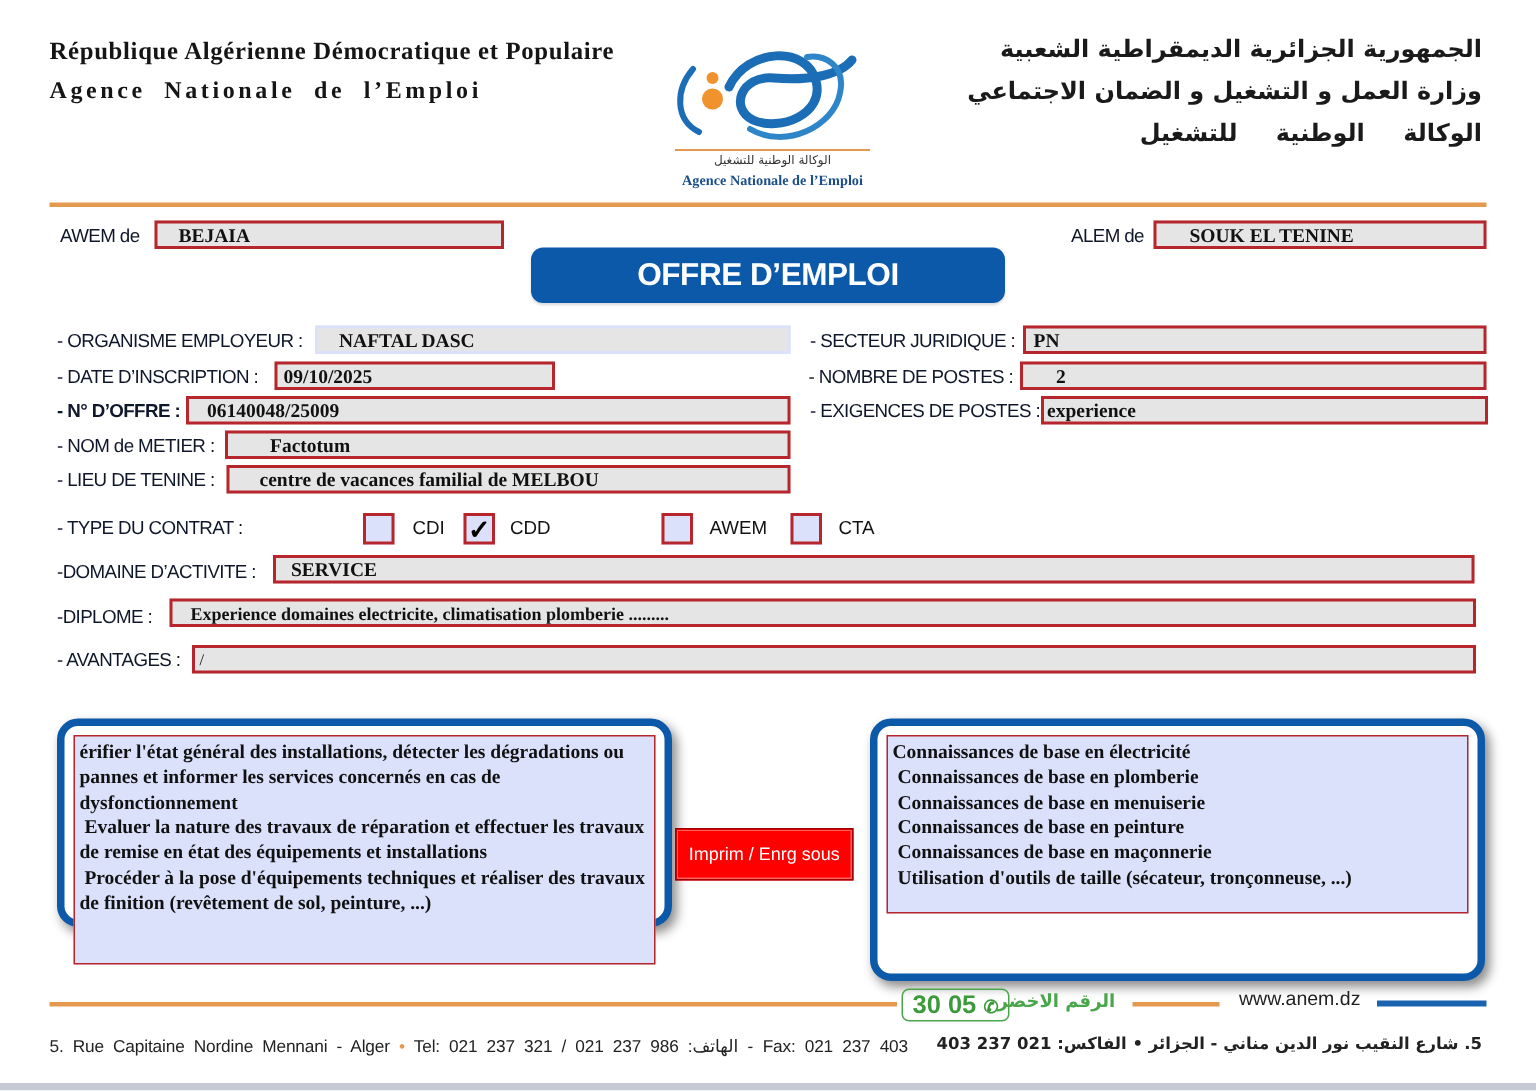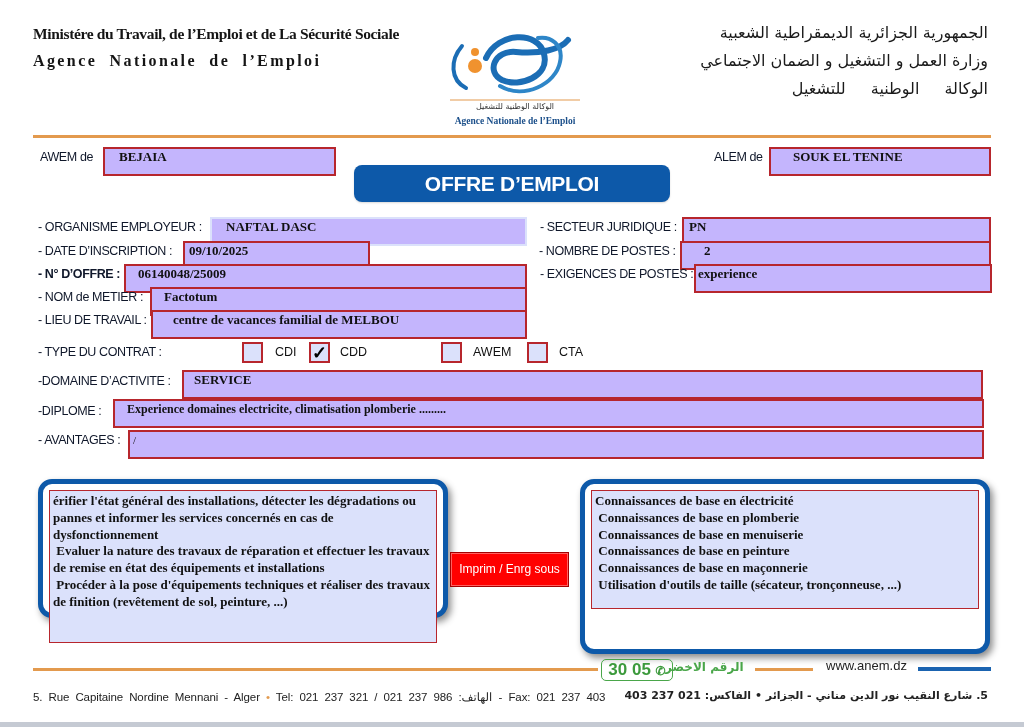--- a/index.html
+++ b/index.html
@@ -6,35 +6,35 @@
   html, body { width: 1024px; height: 727px; background: #ffffff; overflow: hidden; }
   body { position: relative; font-family: "Liberation Sans", sans-serif; color: #111; }
   .abs { position: absolute; }
 
   
   .hdr-fr { left: 33px; top: 24px; font-family: "Liberation Serif", serif; font-weight: bold; color: #151515; }
   .hdr-fr div { height: 27px; line-height: 20px; }
   .hdr-fr .l1 { font-size: 16.5px; letter-spacing: 0.45px; }
   .hdr-fr .l2 { font-size: 15.5px; letter-spacing: -0.35px; }
   .hdr-fr .l3 { font-size: 16px; letter-spacing: 2.4px; word-spacing: 6px; }
-  .hdr-ar { right: 36px; top: 22px; text-align: right; direction: rtl; font-family: "DejaVu Sans", sans-serif; font-weight: normal; color: #1a1a1a; }
+  .hdr-ar { right: 36px; top: 22px; text-align: right; direction: rtl; font-family: "DejaVu Sans", sans-serif; font-weight: bold; color: #1a1a1a; }
   .hdr-ar div { height: 28px; line-height: 22px; }
   .hdr-ar .l1 { font-size: 16px; letter-spacing: 4px; }
   .hdr-ar .l2 { font-size: 16px; letter-spacing: 2px; }
   .hdr-ar .l3 { font-size: 16px; letter-spacing: 9px; word-spacing: 20px; }
 
   .logo { left: 440px; top: 14px; width: 150px; height: 120px; }
   .logo-ar { left: 440px; top: 102px; width: 150px; text-align: center; font-family: "DejaVu Sans", sans-serif; font-size: 8px; color: #333; direction: rtl; }
   .logo-fr { left: 440px; top: 116px; width: 150px; text-align: center; font-family: "Liberation Serif", serif; font-size: 9.5px; font-weight: bold; color: #1b4f8a; }
 
   .orange-line { height: 3px; background: #e39a4e; }
 
   
   .lbl { font-size: 12.5px; color: #0f172a; white-space: nowrap; letter-spacing: -0.4px; line-height: 18px; }
-  .fld { background: #c4b5fd; border: 2px solid #b7262d; height: 29px; font-family: "Liberation Serif", serif; font-weight: bold; font-size: 13px; line-height: 16px; padding-left: 6px; color: #111; white-space: nowrap; overflow: hidden; }
+  .fld { background: #e5e5e5; border: 2px solid #b7262d; height: 19px; font-family: "Liberation Serif", serif; font-weight: bold; font-size: 13px; line-height: 16px; padding-left: 6px; color: #111; white-space: nowrap; overflow: hidden; }
   .fld.noborder { border-color: #dbe1fb; }
 
   .banner { left: 354px; top: 165px; width: 316px; height: 37px; background: #0d59a9; border-radius: 8px; color: #fff; font-weight: bold; font-size: 21px; text-align: center; line-height: 37px; letter-spacing: -0.3px; box-shadow: 0 1px 2px rgba(0,0,0,.15); }
 
   .chk { width: 21px; height: 21px; background: #dbe1fb; border: 2px solid #b7262d; text-align: center; line-height: 18px; font-size: 18px; font-weight: bold; color: #000; }
   .chk-lbl { font-size: 12.5px; line-height: 21px; }
 
   .sec-title { font-weight: bold; font-size: 20px; color: #0d4f96; text-align: center; letter-spacing: -0.3px; margin-top: 44px; }
 
   .outer-box { border: 5px solid #0d59a9; border-radius: 14px; background: #ffffff; box-shadow: 3px 4px 7px rgba(0,0,0,.45); }
@@ -49,21 +49,21 @@
   .blue-seg { left: 918px; top: 667px; width: 73px; height: 4px; background: #1a63b0; }
   .addr { left: 33px; top: 690px; font-size: 11.5px; color: #222; white-space: nowrap; word-spacing: 3px; letter-spacing: -0.1px; }
   .addr .dot { color: #e39a4e; }
   .addr-ar { right: 36px; top: 689px; font-family: "DejaVu Sans", sans-serif; font-size: 11px; font-weight: bold; color: #222; direction: rtl; white-space: nowrap; }
   .bottom-bar { left: 0; top: 722px; width: 1024px; height: 5px; background: #c5cad3; }
 </style>
 </head>
 <body>
 
 <div class="abs hdr-fr">
-  <div class="l2">Ministére du Travail, de l’Emploi et de La Sécurité Sociale</div>
+  <div class="l1">République Algérienne Démocratique et Populaire</div>
   <div class="l3">Agence Nationale de l’Emploi</div>
 </div>
 
 <svg class="abs logo" viewBox="0 0 150 120">
   <path d="M22 32 C 10 46, 10 66, 26 74" stroke="#1b6db5" stroke-width="4" fill="none" stroke-linecap="round"></path>
   <circle cx="35" cy="38" r="4" fill="#f0922e"></circle>
   <circle cx="35" cy="52" r="7" fill="#f0922e"></circle>
   <path d="M46 44 C 58 18, 98 16, 104 40 C 110 62, 80 74, 62 66 C 46 58, 54 36, 76 38 C 100 40, 120 36, 128 26" stroke="#1b6db5" stroke-width="6" fill="none" stroke-linecap="round"></path>
   <path d="M60 72 C 84 86, 116 70, 120 48 C 124 30, 110 22, 98 24" stroke="#2e86c8" stroke-width="4" fill="none" stroke-linecap="round"></path>
   <line x1="10" y1="86" x2="140" y2="86" stroke="#e39a4e" stroke-width="1.2"></line>
@@ -90,23 +90,23 @@
 <div class="abs lbl" style="left:38px; top:218px;">- ORGANISME EMPLOYEUR :</div>
 <div class="abs fld noborder" style="left:210px; top:217px; width:317px; padding-left:14px;">NAFTAL DASC</div>
 
 <div class="abs lbl" style="left:38px; top:242px;">- DATE D’INSCRIPTION :</div>
 <div class="abs fld" style="left:183px; top:241px; width:187px; padding-left:4px;">09/10/2025</div>
 
 <div class="abs lbl" style="left:38px; top:265px;font-weight:bold;">- N° D’OFFRE :</div>
 <div class="abs fld" style="left:124px; top:264px; width:403px; padding-left:12px;">06140048/25009</div>
 
 <div class="abs lbl" style="left:38px; top:288px;">- NOM de METIER :</div>
-<div class="abs fld" style="left:150px; top:287px; width:377px; padding-left:12px;">Factotum</div>
+<div class="abs fld" style="left:150px; top:287px; width:377px; padding-left:28px;">Factotum</div>
 
-<div class="abs lbl" style="left:38px; top:311px;">- LIEU DE TRAVAIL :</div>
+<div class="abs lbl" style="left:38px; top:311px;">- LIEU DE TENINE :</div>
 <div class="abs fld" style="left:151px; top:310px; width:376px; padding-left:20px;">centre de vacances familial de MELBOU</div>
 
 <div class="abs lbl" style="left:540px; top:218px;">- SECTEUR JURIDIQUE :</div>
 <div class="abs fld" style="left:682px; top:217px; width:309px; padding-left:5px;">PN</div>
 
 <div class="abs lbl" style="left:539px; top:242px;">- NOMBRE DE POSTES :</div>
 <div class="abs fld" style="left:680px; top:241px; width:311px; padding-left:22px;">2</div>
 
 <div class="abs lbl" style="left:540px; top:265px;text-align:right;">- EXIGENCES DE POSTES :</div>
 <div class="abs fld" style="left:694px; top:264px; width:298px; padding-left:2px;">experience</div>

